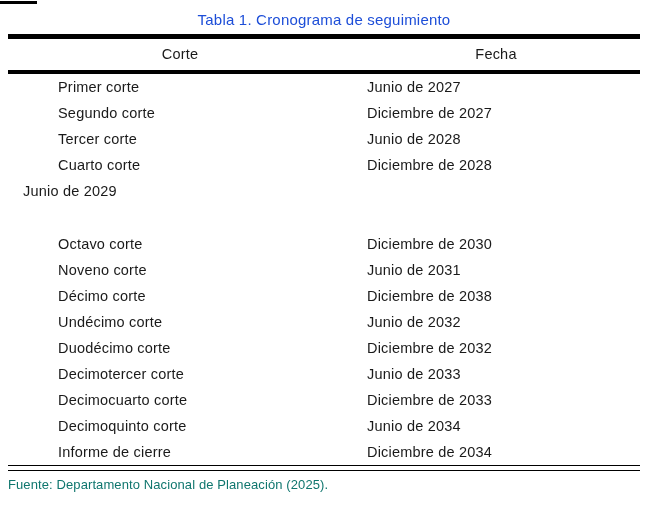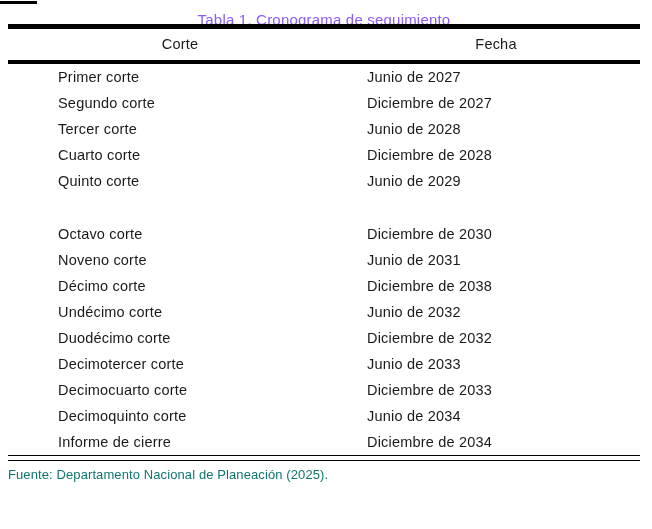--- a/index.html
+++ b/index.html
@@ -19,26 +19,26 @@
     background: #000000;
   }
   .doc-title {
     margin: 0;
     padding-top: 11px;
     width: 648px;
     text-align: center;
     font-size: 15px;
     font-weight: 400;
     letter-spacing: 0.2px;
-    color: #8b5cf6;
+    color: #1d4ed8;
   }
   .tablewrap {
     position: absolute;
     left: 8px;
-    top: 24px;
+    top: 34px;
     width: 632px;
   }
   .rule-thick {
     width: 100%;
     height: 4.5px;
     background: #000000;
   }
   .header-row {
     display: flex;
     height: 31px;
@@ -118,21 +118,20 @@
         <div class="cell-corte">Tercer corte</div>
         <div class="cell-fecha">Junio de 2028</div>
       </div>
 
       <div class="row">
         <div class="cell-corte">Cuarto corte</div>
         <div class="cell-fecha">Diciembre de 2028</div>
       </div>
 
       <div class="row">
-        <div class="cell-corte">Quinto corte</div>
         <div class="cell-fecha">Junio de 2029</div>
       </div>
 
       <div class="row">
       </div>
 
 
       <div class="row">
         <div class="cell-corte">Octavo corte</div>
         <div class="cell-fecha">Diciembre de 2030</div>

